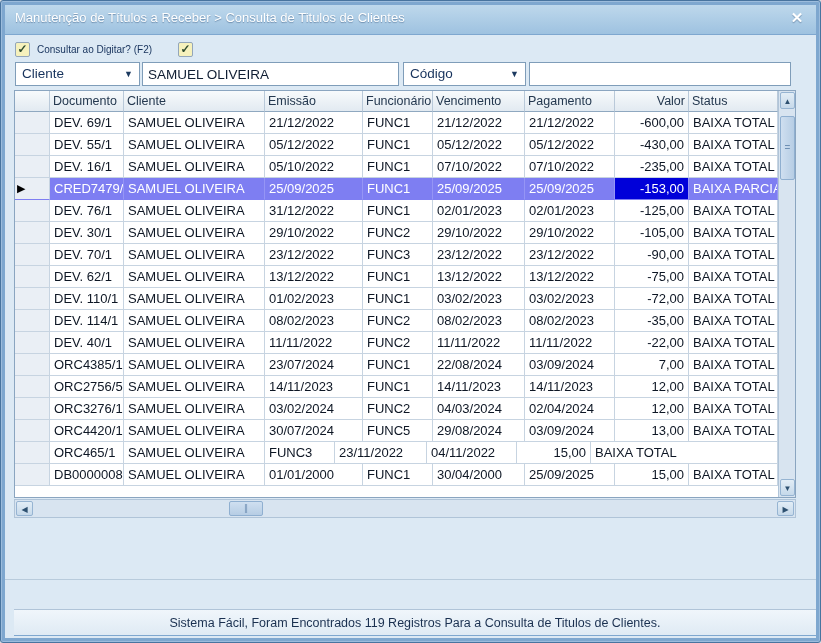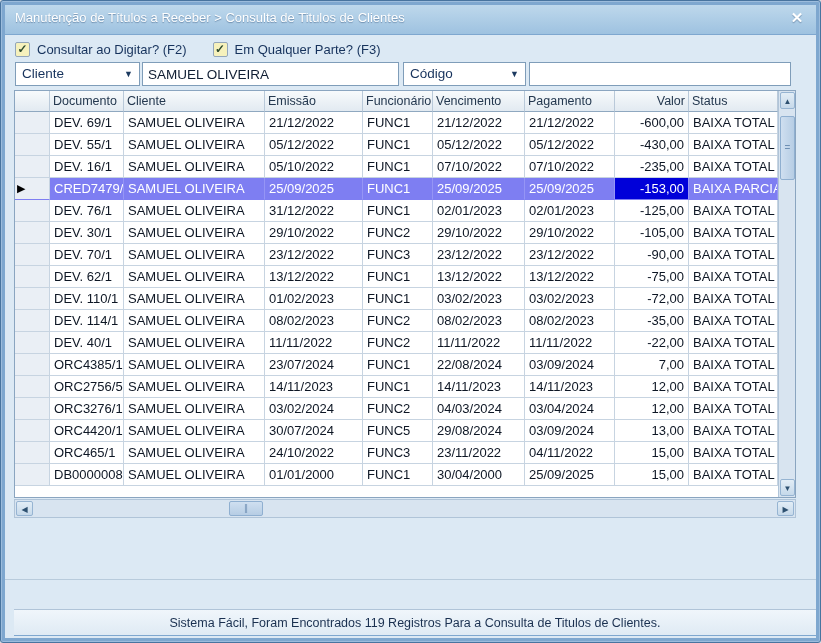--- a/index.html
+++ b/index.html
@@ -26,21 +26,21 @@
   }
 
   
   .checkrow { position:absolute; top:38px; left:14px; height:20px; display:flex; gap:26px; }
   .check-item { display:flex; align-items:center; gap:7px; }
   .checkbox {
     width:15px; height:15px; background:#f6f1bc; border:1px solid #93a6ba;
     color:#2e4b2e; font-size:12px; font-weight:bold; line-height:13px; text-align:center;
     border-radius:2px;
   }
-  .check-label { font-size:13px; color:#16325c; }
+  .check-label { font-size:10px; color:#16325c; }
 
   
   .filterrow { position:absolute; top:61px; left:0; right:0; height:24px; }
   .combo {
     position:absolute; height:24px; background:#ffffff; border:1px solid #7f9db9;
     font-size:13.5px; color:#16325c; line-height:22px; padding:0 6px;
   }
   .combo .arrow { position:absolute; right:6px; top:0; font-size:9px; line-height:22px; color:#1c3a60; }
   .tinput {
     position:absolute; height:24px; background:#ffffff; border:1px solid #7f9db9;
@@ -134,21 +134,20 @@
     <span class="close-btn">✕</span>
   </div>
 
   <div class="checkrow">
     <div class="check-item">
       <span class="checkbox">✓</span>
       <span class="check-label">Consultar ao Digitar? (F2)</span>
     </div>
     <div class="check-item">
       <span class="checkbox">✓</span>
-      <span class="check-label">Em Qualquer Parte? (F3)</span>
     </div>
   </div>
 
   <div class="filterrow">
     <div class="combo" id="combo1">
       <span>Cliente</span>
       <span class="arrow">▼</span>
     </div>
     <input class="tinput" id="input1" value="SAMUEL OLIVEIRA" style="">
     <div class="combo" id="combo2">
@@ -315,40 +314,39 @@
             <div class="cell c-val">12,00</div>
             <div class="cell c-sta">BAIXA TOTAL</div>
           </div>
           <div class="grid-row">
             <div class="cell c-gutter gutter"></div>
             <div class="cell c-doc">ORC3276/1</div>
             <div class="cell c-cli">SAMUEL OLIVEIRA</div>
             <div class="cell c-emi">03/02/2024</div>
             <div class="cell c-fun">FUNC2</div>
             <div class="cell c-ven">04/03/2024</div>
-            <div class="cell c-pag">03/04/2024</div>
+            <div class="cell c-pag">02/04/2024</div>
             <div class="cell c-val">12,00</div>
             <div class="cell c-sta">BAIXA TOTAL</div>
           </div>
           <div class="grid-row">
             <div class="cell c-gutter gutter"></div>
             <div class="cell c-doc">ORC4420/1</div>
             <div class="cell c-cli">SAMUEL OLIVEIRA</div>
             <div class="cell c-emi">30/07/2024</div>
             <div class="cell c-fun">FUNC5</div>
             <div class="cell c-ven">29/08/2024</div>
             <div class="cell c-pag">03/09/2024</div>
             <div class="cell c-val">13,00</div>
             <div class="cell c-sta">BAIXA TOTAL</div>
           </div>
           <div class="grid-row">
             <div class="cell c-gutter gutter"></div>
             <div class="cell c-doc">ORC465/1</div>
             <div class="cell c-cli">SAMUEL OLIVEIRA</div>
-            <div class="cell c-emi">24/10/2022</div>
             <div class="cell c-fun">FUNC3</div>
             <div class="cell c-ven">23/11/2022</div>
             <div class="cell c-pag">04/11/2022</div>
             <div class="cell c-val">15,00</div>
             <div class="cell c-sta">BAIXA TOTAL</div>
           </div>
           <div class="grid-row">
             <div class="cell c-gutter gutter"></div>
             <div class="cell c-doc">DB0000008</div>
             <div class="cell c-cli">SAMUEL OLIVEIRA</div>

